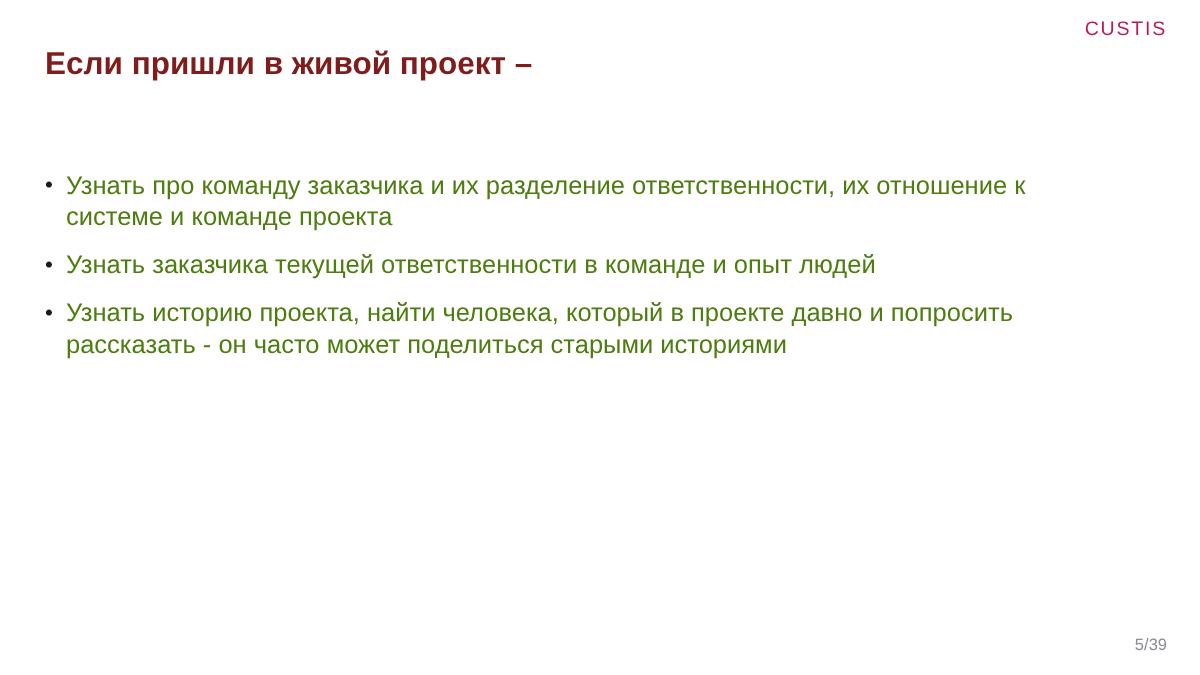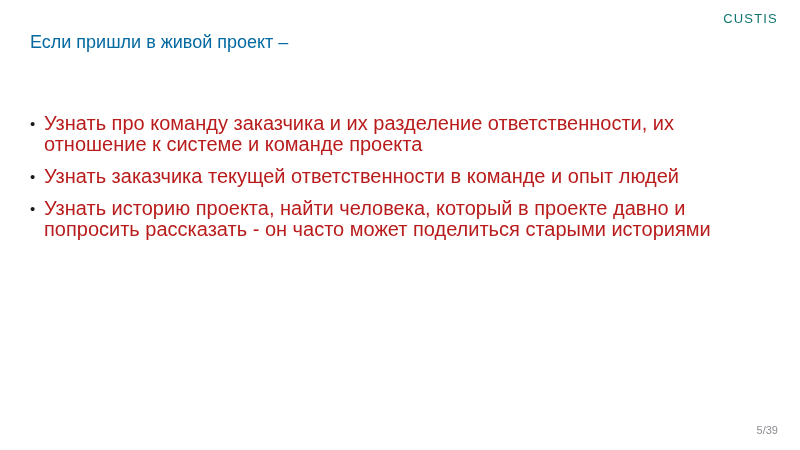--- a/index.html
+++ b/index.html
@@ -20,32 +20,32 @@
     background: #ffffff;
     box-sizing: border-box;
   }
   .logo {
     position: absolute;
     top: 11px;
     right: 22px;
     font-family: "Liberation Sans", sans-serif;
     font-size: 13px;
     letter-spacing: 1.2px;
-    color: #0f766e;
+    color: #be185d;
     font-weight: 400;
     text-align: center;
   }
   .title {
     position: absolute;
     left: 30px;
     top: 26px;
     width: 700px;
-    color: #0369a1;
-    font-size: 18px;
-    font-weight: normal;
+    color: #7f1d1d;
+    font-size: 21px;
+    font-weight: bold;
     line-height: 33px;
     letter-spacing: 0px;
   }
   .title-line {
     display: block;
     white-space: pre;
   }
   .bullets {
     position: absolute;
     left: 30px;
@@ -60,22 +60,22 @@
   .bullet-marker {
     flex: 0 0 auto;
     width: 14px;
     color: #1b1b1b;
     font-size: 15px;
     line-height: 21px;
     text-align: left;
   }
   .bullet-text {
     flex: 1 1 auto;
-    color: #b91c1c;
-    font-size: 20px;
+    color: #4d7c0f;
+    font-size: 17px;
     line-height: 21px;
     white-space: pre-line;
   }
   .footer-page {
     position: absolute;
     right: 22px;
     bottom: 14px;
     color: #8a8d92;
     font-size: 11px;
   }

